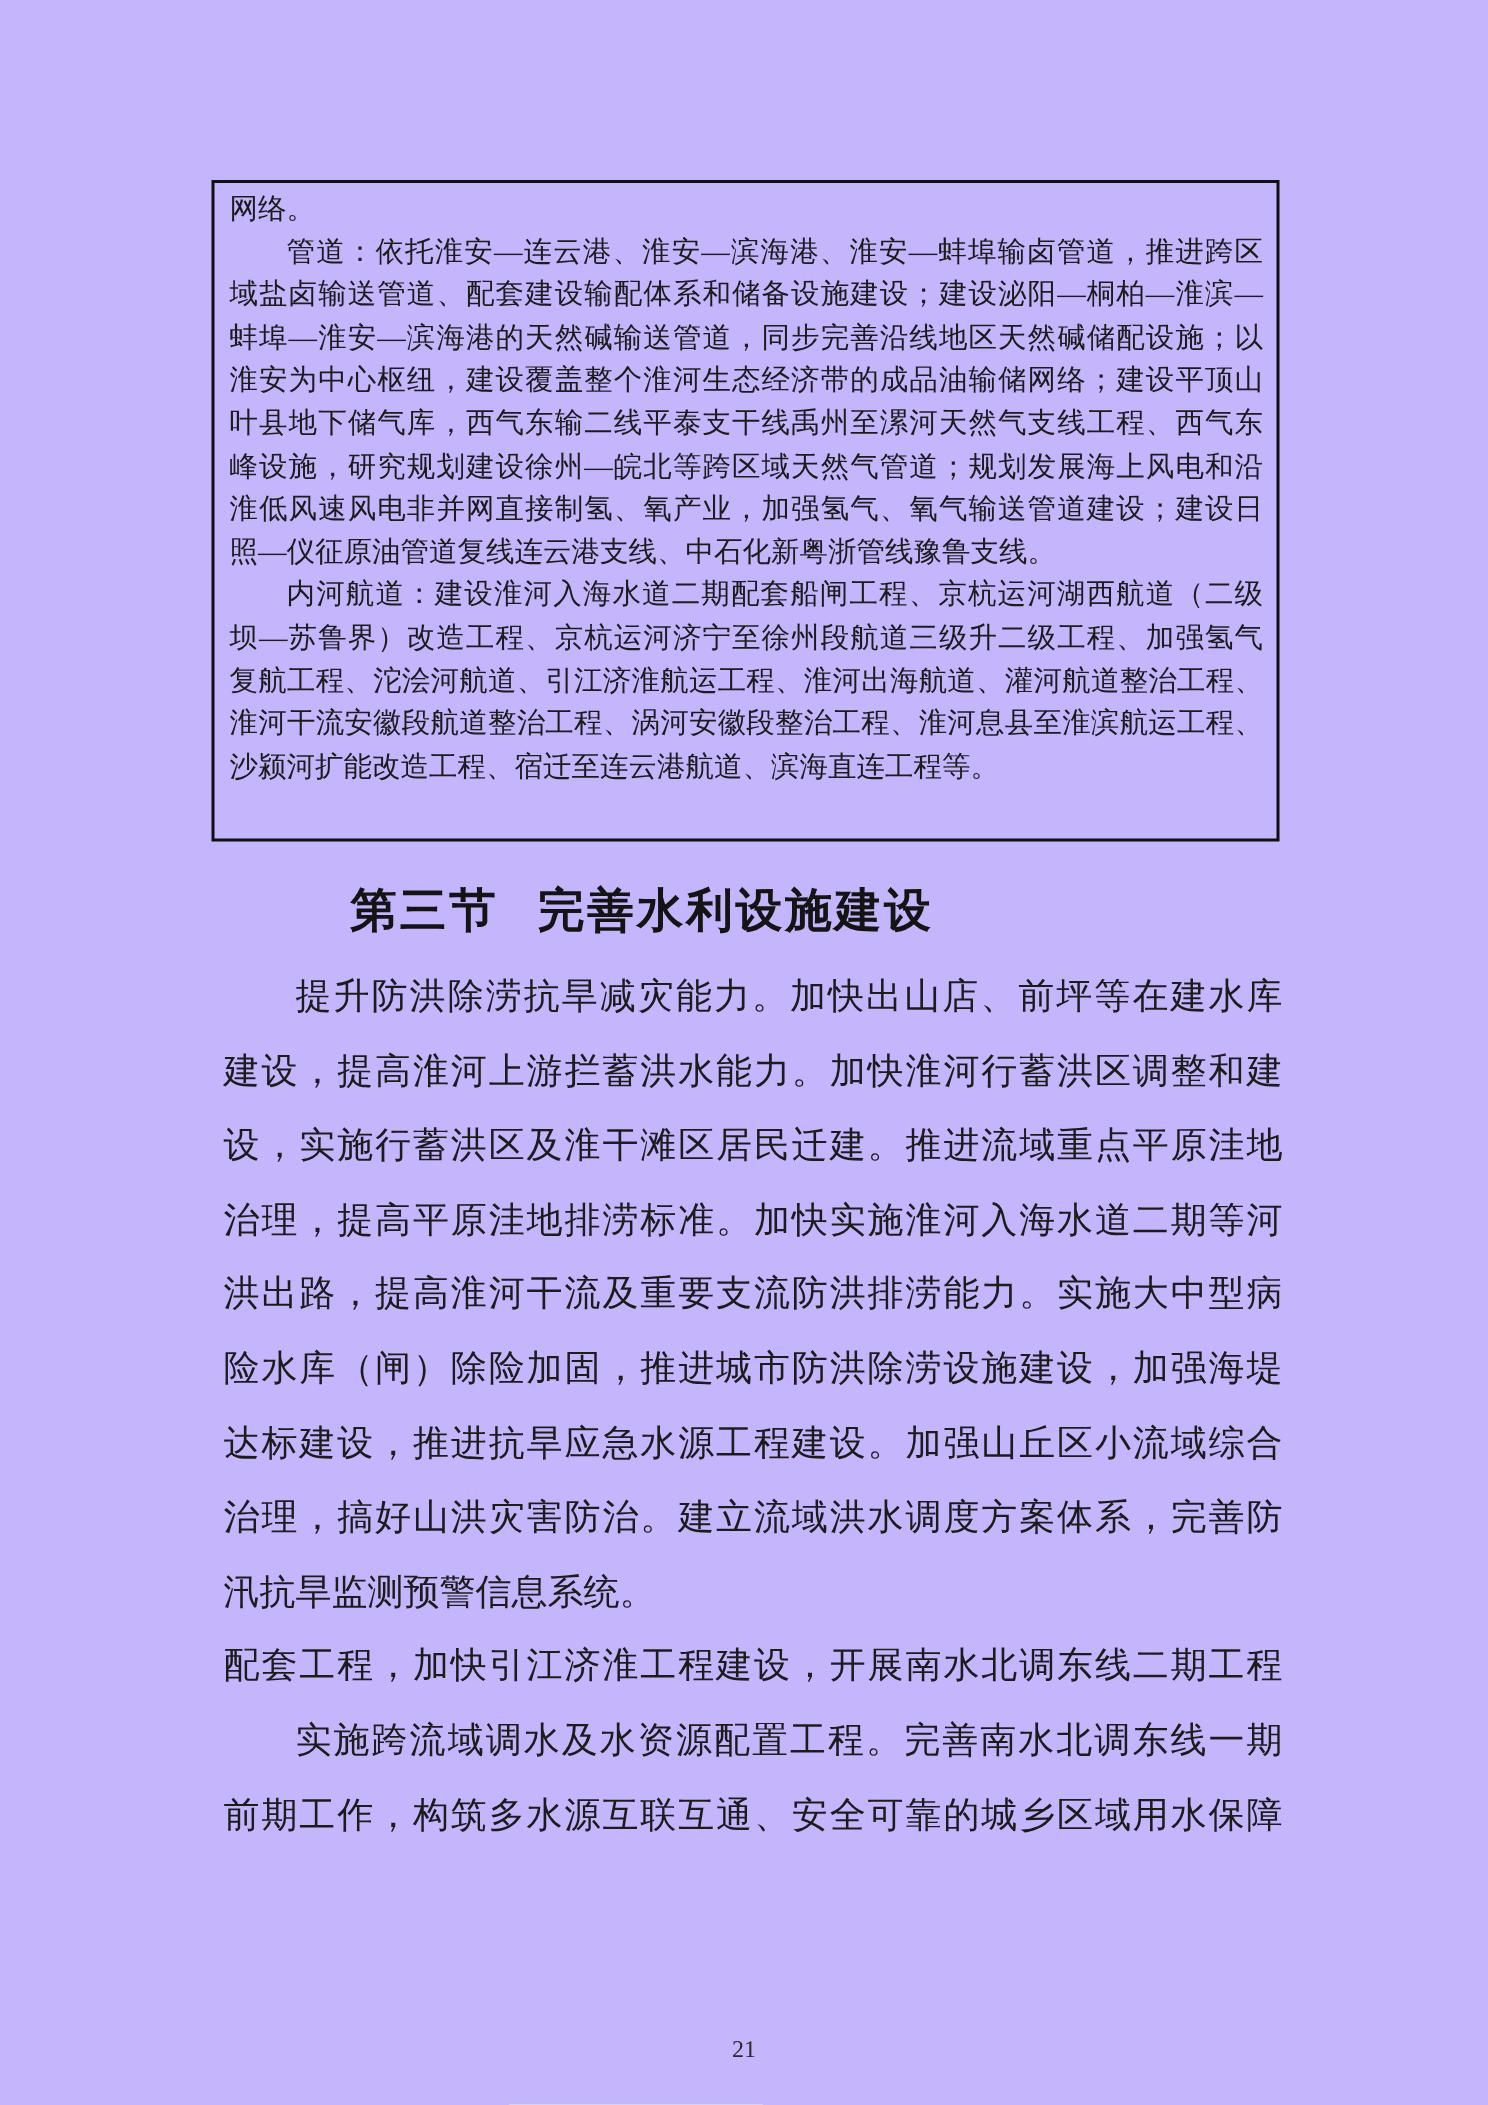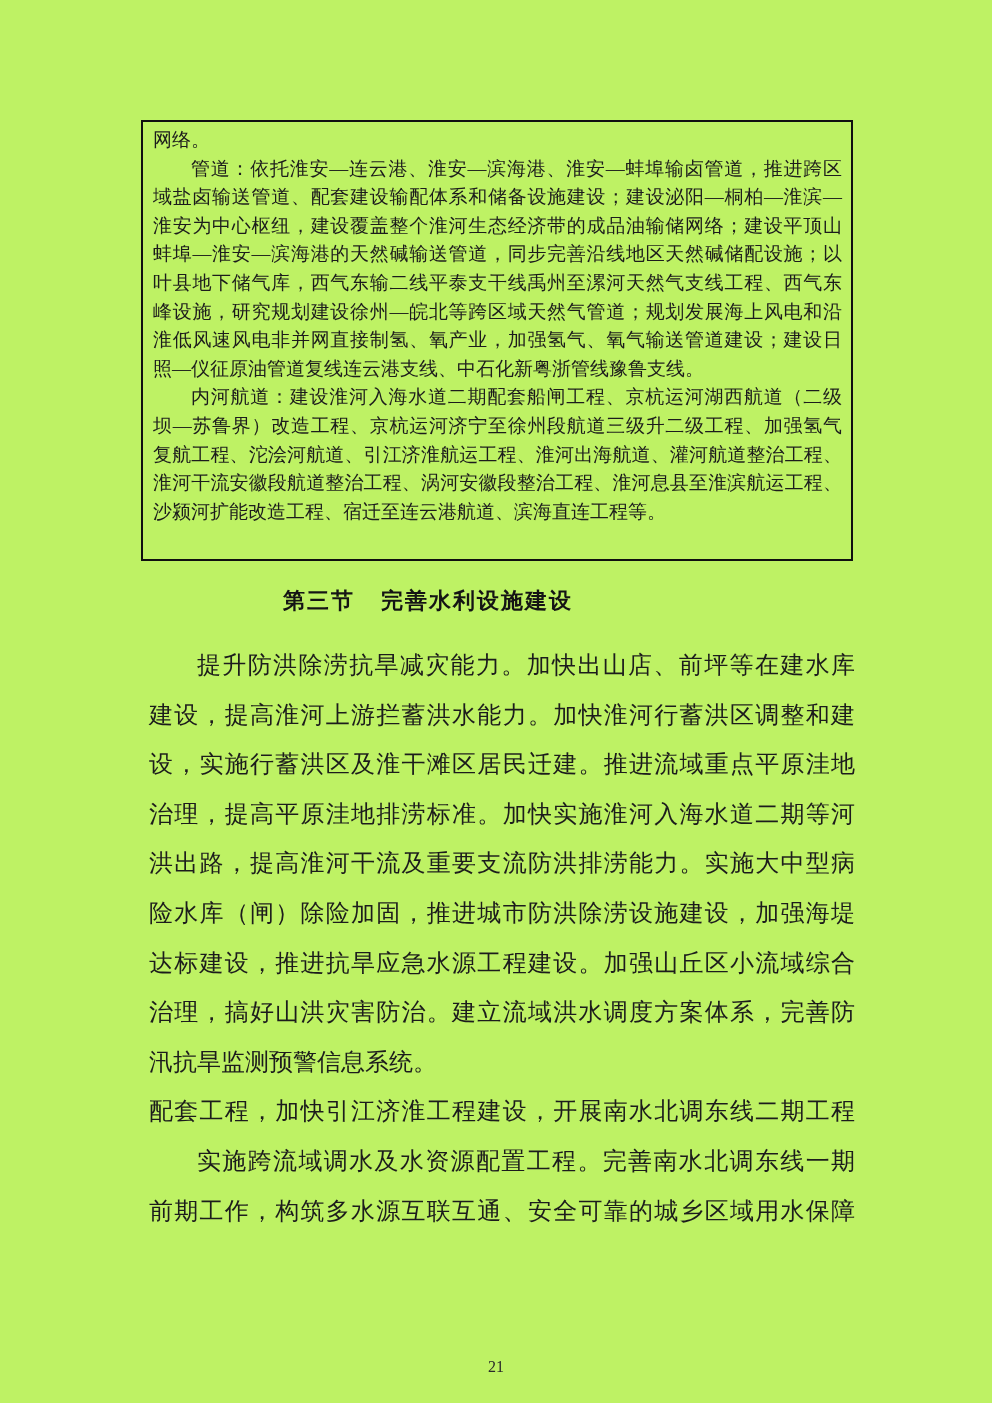--- a/index.html
+++ b/index.html
@@ -4,21 +4,21 @@
 <style>
   html, body {
     margin: 0;
     padding: 0;
     background: #e8e8e8;
   }
   .page {
     position: relative;
     width: 992px;
     height: 1403px;
-    background: #bef264;
+    background: #c4b5fd;
     font-family: "Liberation Serif", "DejaVu Serif", serif;
     color: #1c1c1c;
     overflow: hidden;
     margin: 0 auto;
   }
   .line {
     text-align: justify;
     text-align-last: justify;
     white-space: normal;
   }
@@ -39,21 +39,21 @@
     font-size: 19px;
     line-height: 28.6px;
   }
 
   .section-heading {
     position: absolute;
     left: 0;
     top: 586px;
     width: 856px;
     text-align: center;
-    font-size: 22px;
+    font-size: 31px;
     font-weight: bold;
     color: #141414;
     letter-spacing: 2px;
   }
   .section-heading .gap {
     display: inline-block;
     width: 26px;
   }
 
   .body-text {
@@ -79,22 +79,22 @@
 </style>
 </head>
 <body>
 
 <div class="page">
 
   <div class="project-box">
       <div class="line no-fill">网络。</div>
       <div class="line indent">管道：依托淮安—连云港、淮安—滨海港、淮安—蚌埠输卤管道，推进跨区</div>
       <div class="line">域盐卤输送管道、配套建设输配体系和储备设施建设；建设泌阳—桐柏—淮滨—</div>
+      <div class="line">蚌埠—淮安—滨海港的天然碱输送管道，同步完善沿线地区天然碱储配设施；以</div>
       <div class="line">淮安为中心枢纽，建设覆盖整个淮河生态经济带的成品油输储网络；建设平顶山</div>
-      <div class="line">蚌埠—淮安—滨海港的天然碱输送管道，同步完善沿线地区天然碱储配设施；以</div>
       <div class="line">叶县地下储气库，西气东输二线平泰支干线禹州至漯河天然气支线工程、西气东</div>
       <div class="line">峰设施，研究规划建设徐州—皖北等跨区域天然气管道；规划发展海上风电和沿</div>
       <div class="line">淮低风速风电非并网直接制氢、氧产业，加强氢气、氧气输送管道建设；建设日</div>
       <div class="line no-fill">照—仪征原油管道复线连云港支线、中石化新粤浙管线豫鲁支线。</div>
       <div class="line indent">内河航道：建设淮河入海水道二期配套船闸工程、京杭运河湖西航道（二级</div>
       <div class="line">坝—苏鲁界）改造工程、京杭运河济宁至徐州段航道三级升二级工程、加强氢气</div>
       <div class="line">复航工程、沱浍河航道、引江济淮航运工程、淮河出海航道、灌河航道整治工程、</div>
       <div class="line">淮河干流安徽段航道整治工程、涡河安徽段整治工程、淮河息县至淮滨航运工程、</div>
       <div class="line no-fill">沙颍河扩能改造工程、宿迁至连云港航道、滨海直连工程等。</div>
     </div>

